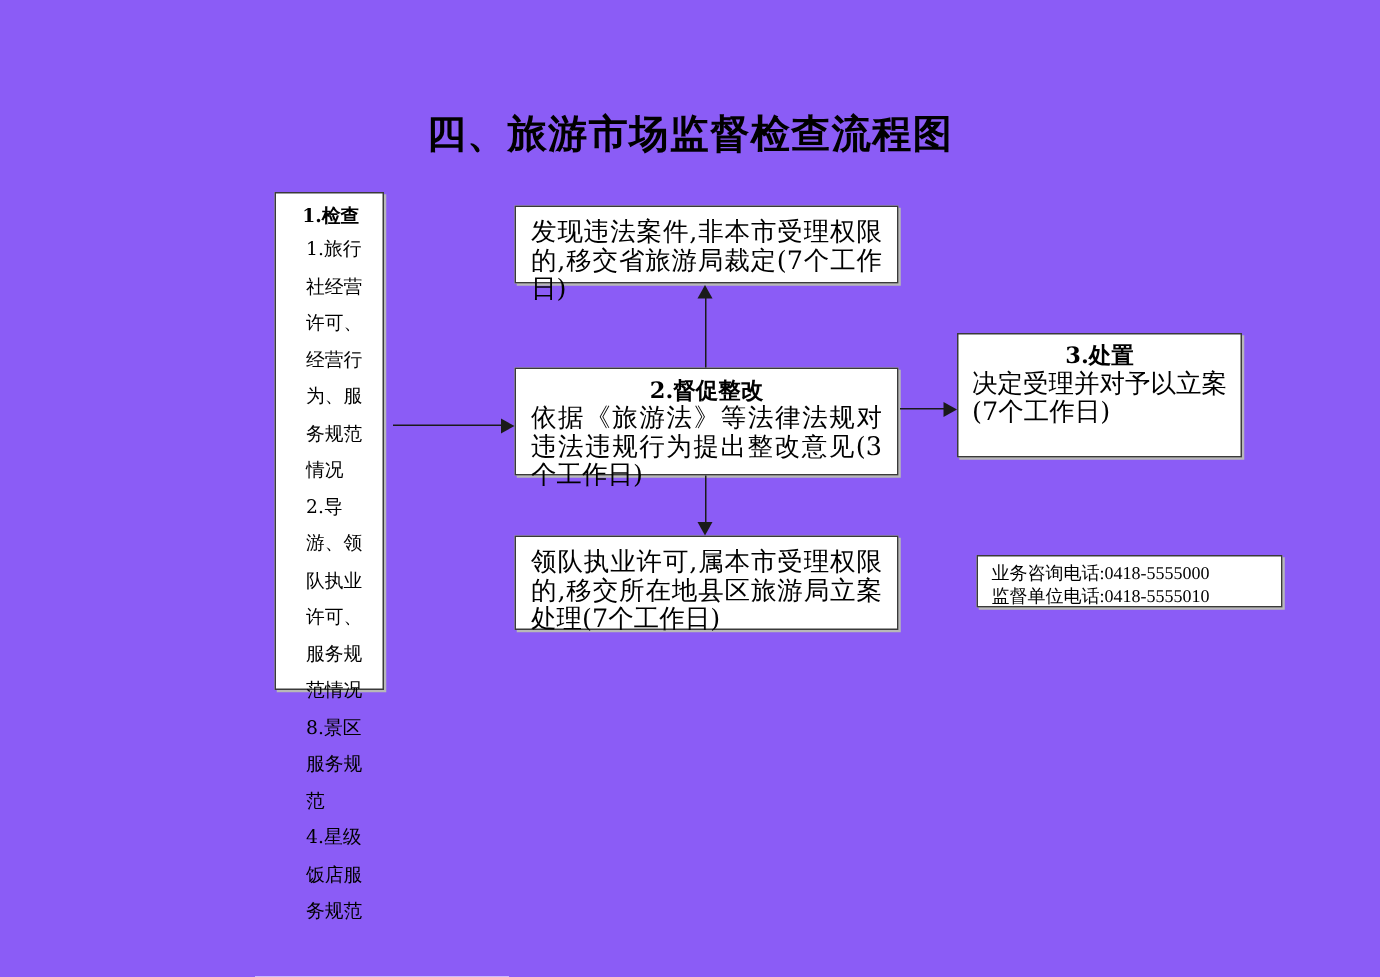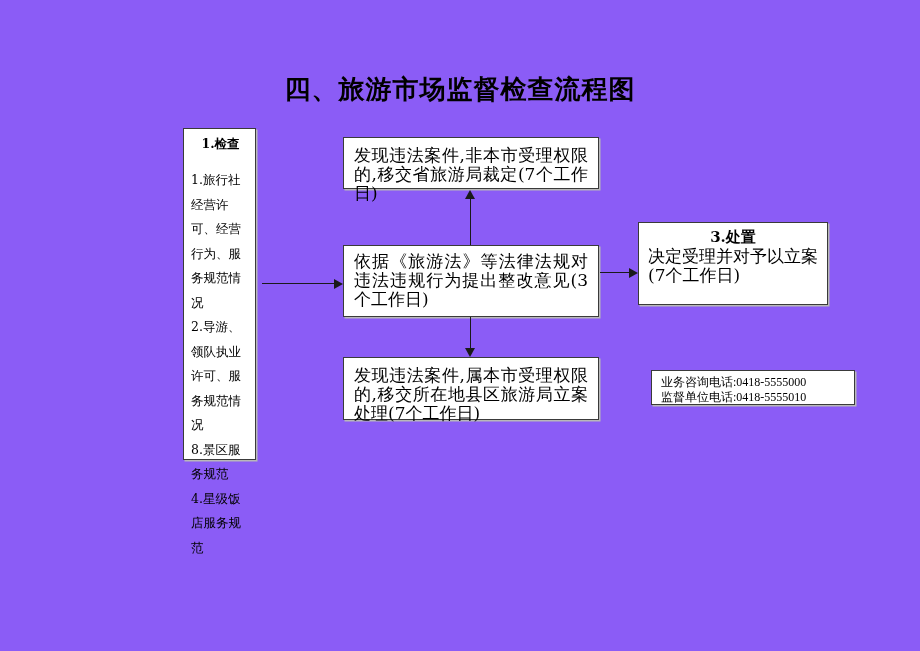--- a/index.html
+++ b/index.html
@@ -52,29 +52,29 @@
   
   #checklist-box {
     left: 183px;
     top: 128px;
     width: 73px;
     height: 332px;
     padding: 6px 5px 0 7px;
   }
   #checklist-box .box-head {
     font-size: 12.5px;
-    margin-bottom: 16px;
+    margin-bottom: 2px;
     text-align: center;
   }
   #checklist-box .clist {
     font-size: 12.5px;
     line-height: 24.5px;
     letter-spacing: 0px;
   }
-  #checklist-box .clist div { white-space: normal; }
+  #checklist-box .clist div { white-space: normal; margin-left: 13px; }
 
   
   #transfer-province-box {
     left: 343px;
     top: 137px;
     width: 256px;
     height: 52px;
     padding: 8px 10px 0 10px;
   }
   #supervise-box {
@@ -160,25 +160,26 @@
       <div>8.景区服务规范</div>
       <div>4.星级饭店服务规范</div>
     </div>
   </div>
 
   <div class="box" id="transfer-province-box">
     <div class="box-body">发现违法案件,非本市受理权限的,移交省旅游局裁定(7个工作日)</div>
   </div>
 
   <div class="box" id="supervise-box">
+    <div class="box-head">2.督促整改</div>
     <div class="box-body">依据《旅游法》等法律法规对违法违规行为提出整改意见(3个工作日)</div>
   </div>
 
   <div class="box" id="transfer-county-box">
-    <div class="box-body">发现违法案件,属本市受理权限的,移交所在地县区旅游局立案处理(7个工作日)</div>
+    <div class="box-body">领队执业许可,属本市受理权限的,移交所在地县区旅游局立案处理(7个工作日)</div>
   </div>
 
   <div class="box" id="disposal-box">
     <div class="box-head">3.处置</div>
     <div class="box-body">决定受理并对予以立案(7个工作日)</div>
   </div>
 
   <div class="box" id="contact-box">
     <div class="line">业务咨询电话:0418-5555000</div>
     <div class="line">监督单位电话:0418-5555010</div>

